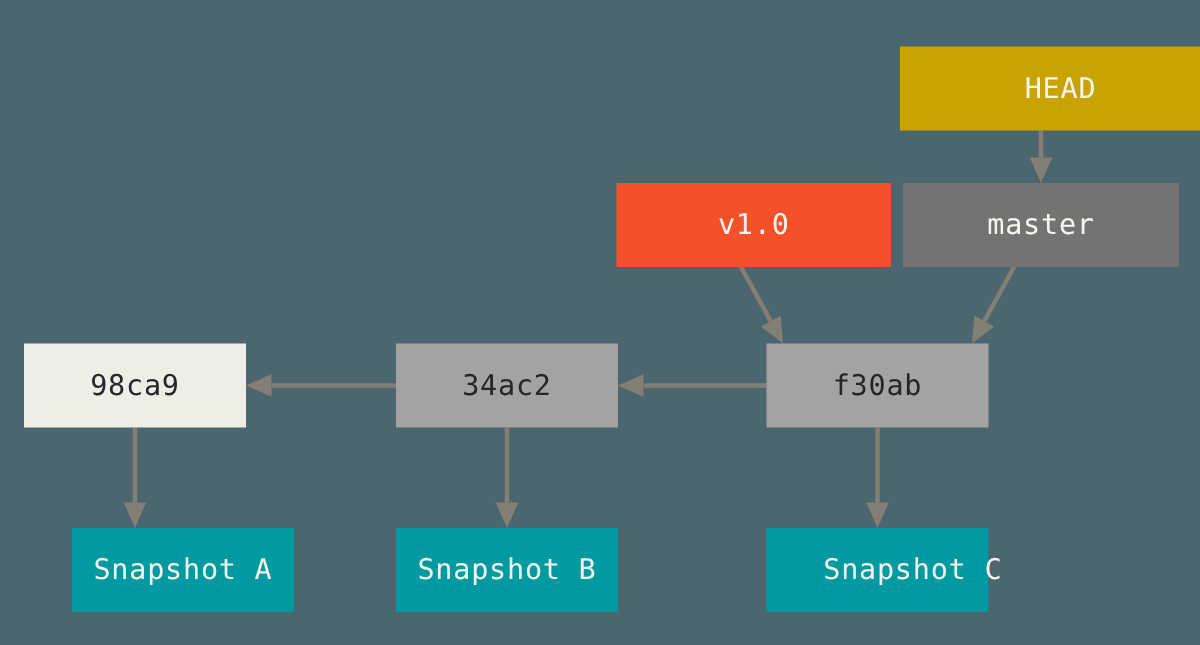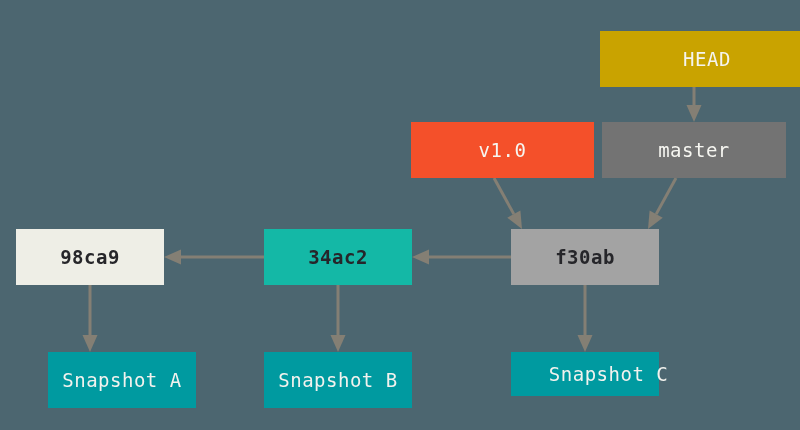--- a/index.html
+++ b/index.html
@@ -44,21 +44,21 @@
     background: #c9a300;
   }
   .node.head .node-label { color: #f4f4ef; }
   .node.ref {
     background: #f4502a;
   }
   .node.ref .node-label { color: #f6f6f1; }
   .node.commit {
     background: #eeeee6;
   }
-  .node.commit .node-label { color: #26262a; font-weight: bold; }
+  .node.commit .node-label { color: #26262a; }
   .node.snapshot {
     background: #009aa0;
   }
   .node.snapshot .node-label { color: #f2f2ee; }
 </style>
 </head>
 <body>
 
 <div id="canvas">
   <svg id="edges" viewBox="0 0 800 430" width="800" height="430">
@@ -101,29 +101,29 @@
       </div>
       <div class="node ref" style="left: 411px; top: 122px; width: 183px; height: 56px; background: rgb(244, 80, 42);">
         <span class="node-label" style="color: rgb(246, 246, 241);">v1.0</span>
       </div>
       <div class="node ref" style="left: 602px; top: 122px; width: 184px; height: 56px; background: #737373;">
         <span class="node-label" style="color: rgb(246, 246, 241);">master</span>
       </div>
       <div class="node commit" style="left: 16px; top: 229px; width: 148px; height: 56px; background: rgb(238, 238, 230);">
         <span class="node-label" style="color: rgb(38, 38, 42);">98ca9</span>
       </div>
-      <div class="node commit" style="left: 264px; top: 229px; width: 148px; height: 56px; background: #14b8a6;">
+      <div class="node commit" style="left: 264px; top: 229px; width: 148px; height: 56px; background: #a3a3a3;">
         <span class="node-label" style="color: rgb(38, 38, 42);">34ac2</span>
       </div>
       <div class="node commit" style="left: 511px; top: 229px; width: 148px; height: 56px; background: #a3a3a3;">
         <span class="node-label" style="color: rgb(38, 38, 42);">f30ab</span>
       </div>
       <div class="node snapshot" style="left: 16px; top: 352px; width: 148px; height: 56px; background: rgb(0, 154, 160); margin-left: 32px;">
         <span class="node-label" style="color: rgb(242, 242, 238);">Snapshot A</span>
       </div>
       <div class="node snapshot" style="left: 264px; top: 352px; width: 148px; height: 56px; background: rgb(0, 154, 160);">
         <span class="node-label" style="color: rgb(242, 242, 238);">Snapshot B</span>
       </div>
-      <div class="node snapshot" style="left: 511px; top: 352px; width: 148px; height: 44px; background: rgb(0, 154, 160); padding-left: 47px;">
+      <div class="node snapshot" style="left: 511px; top: 352px; width: 148px; height: 56px; background: rgb(0, 154, 160); padding-left: 47px;">
         <span class="node-label" style="color: rgb(242, 242, 238);">Snapshot C</span>
       </div>
     </div>
 </div>
 
 </body></html>

